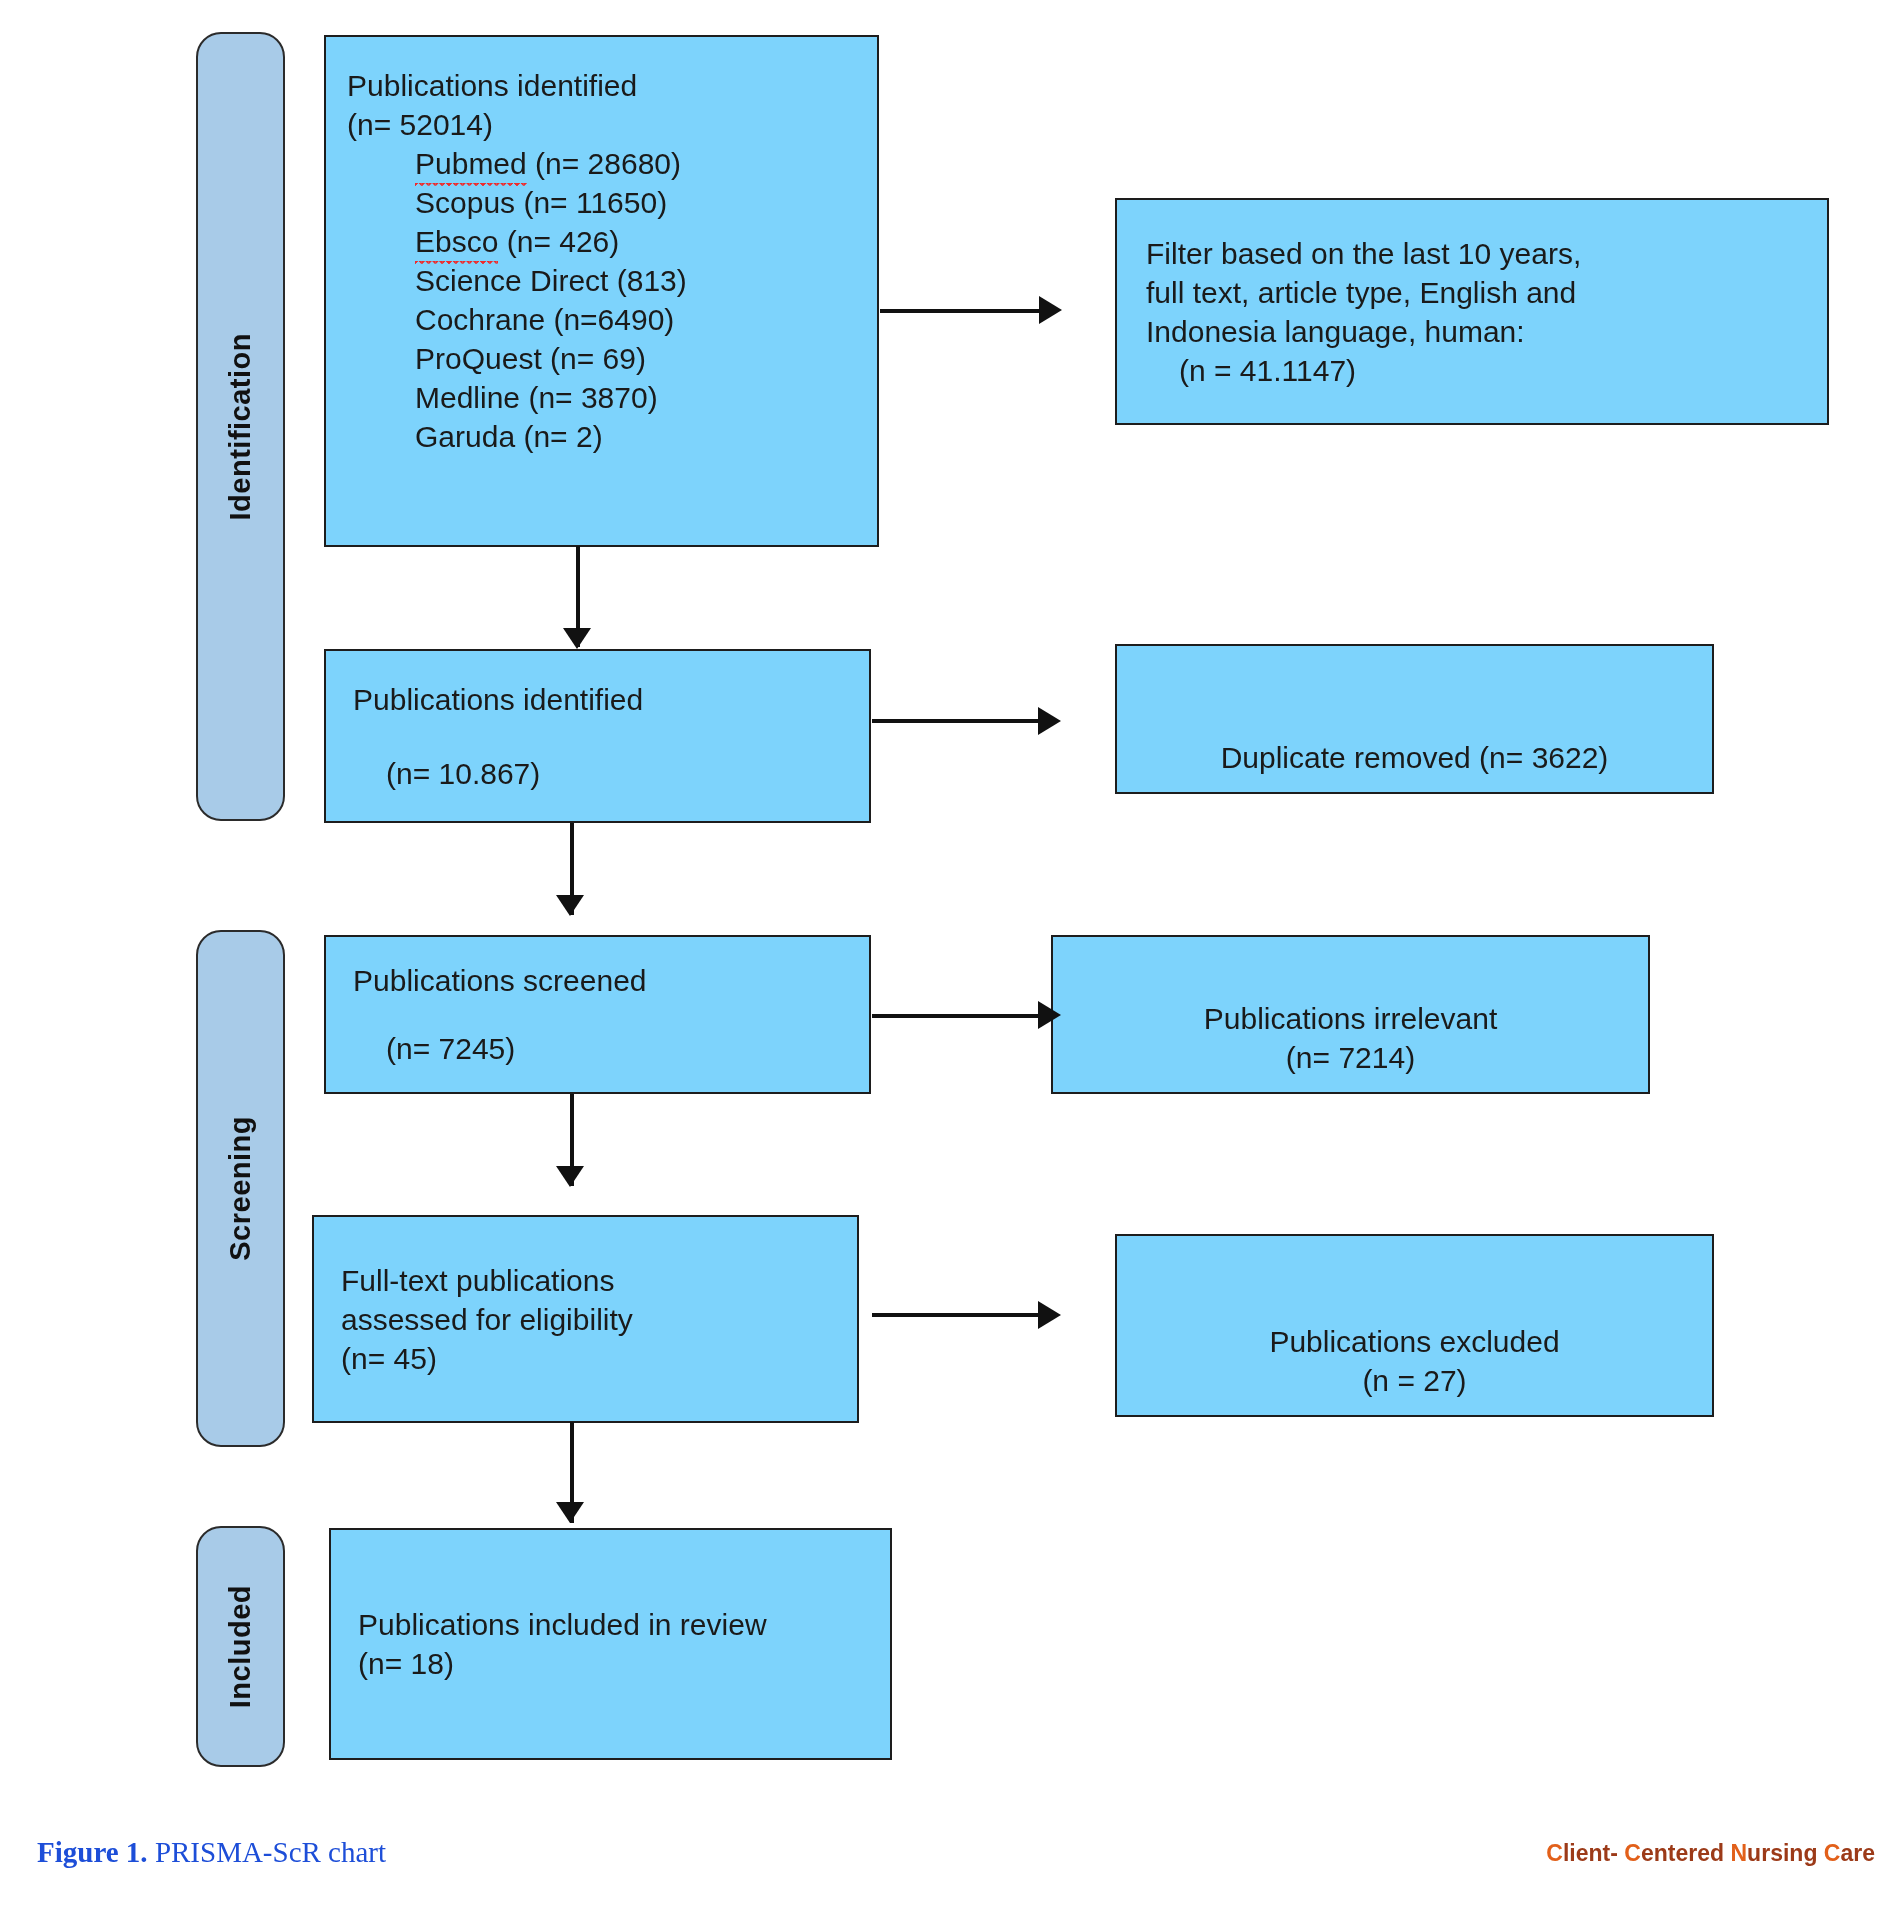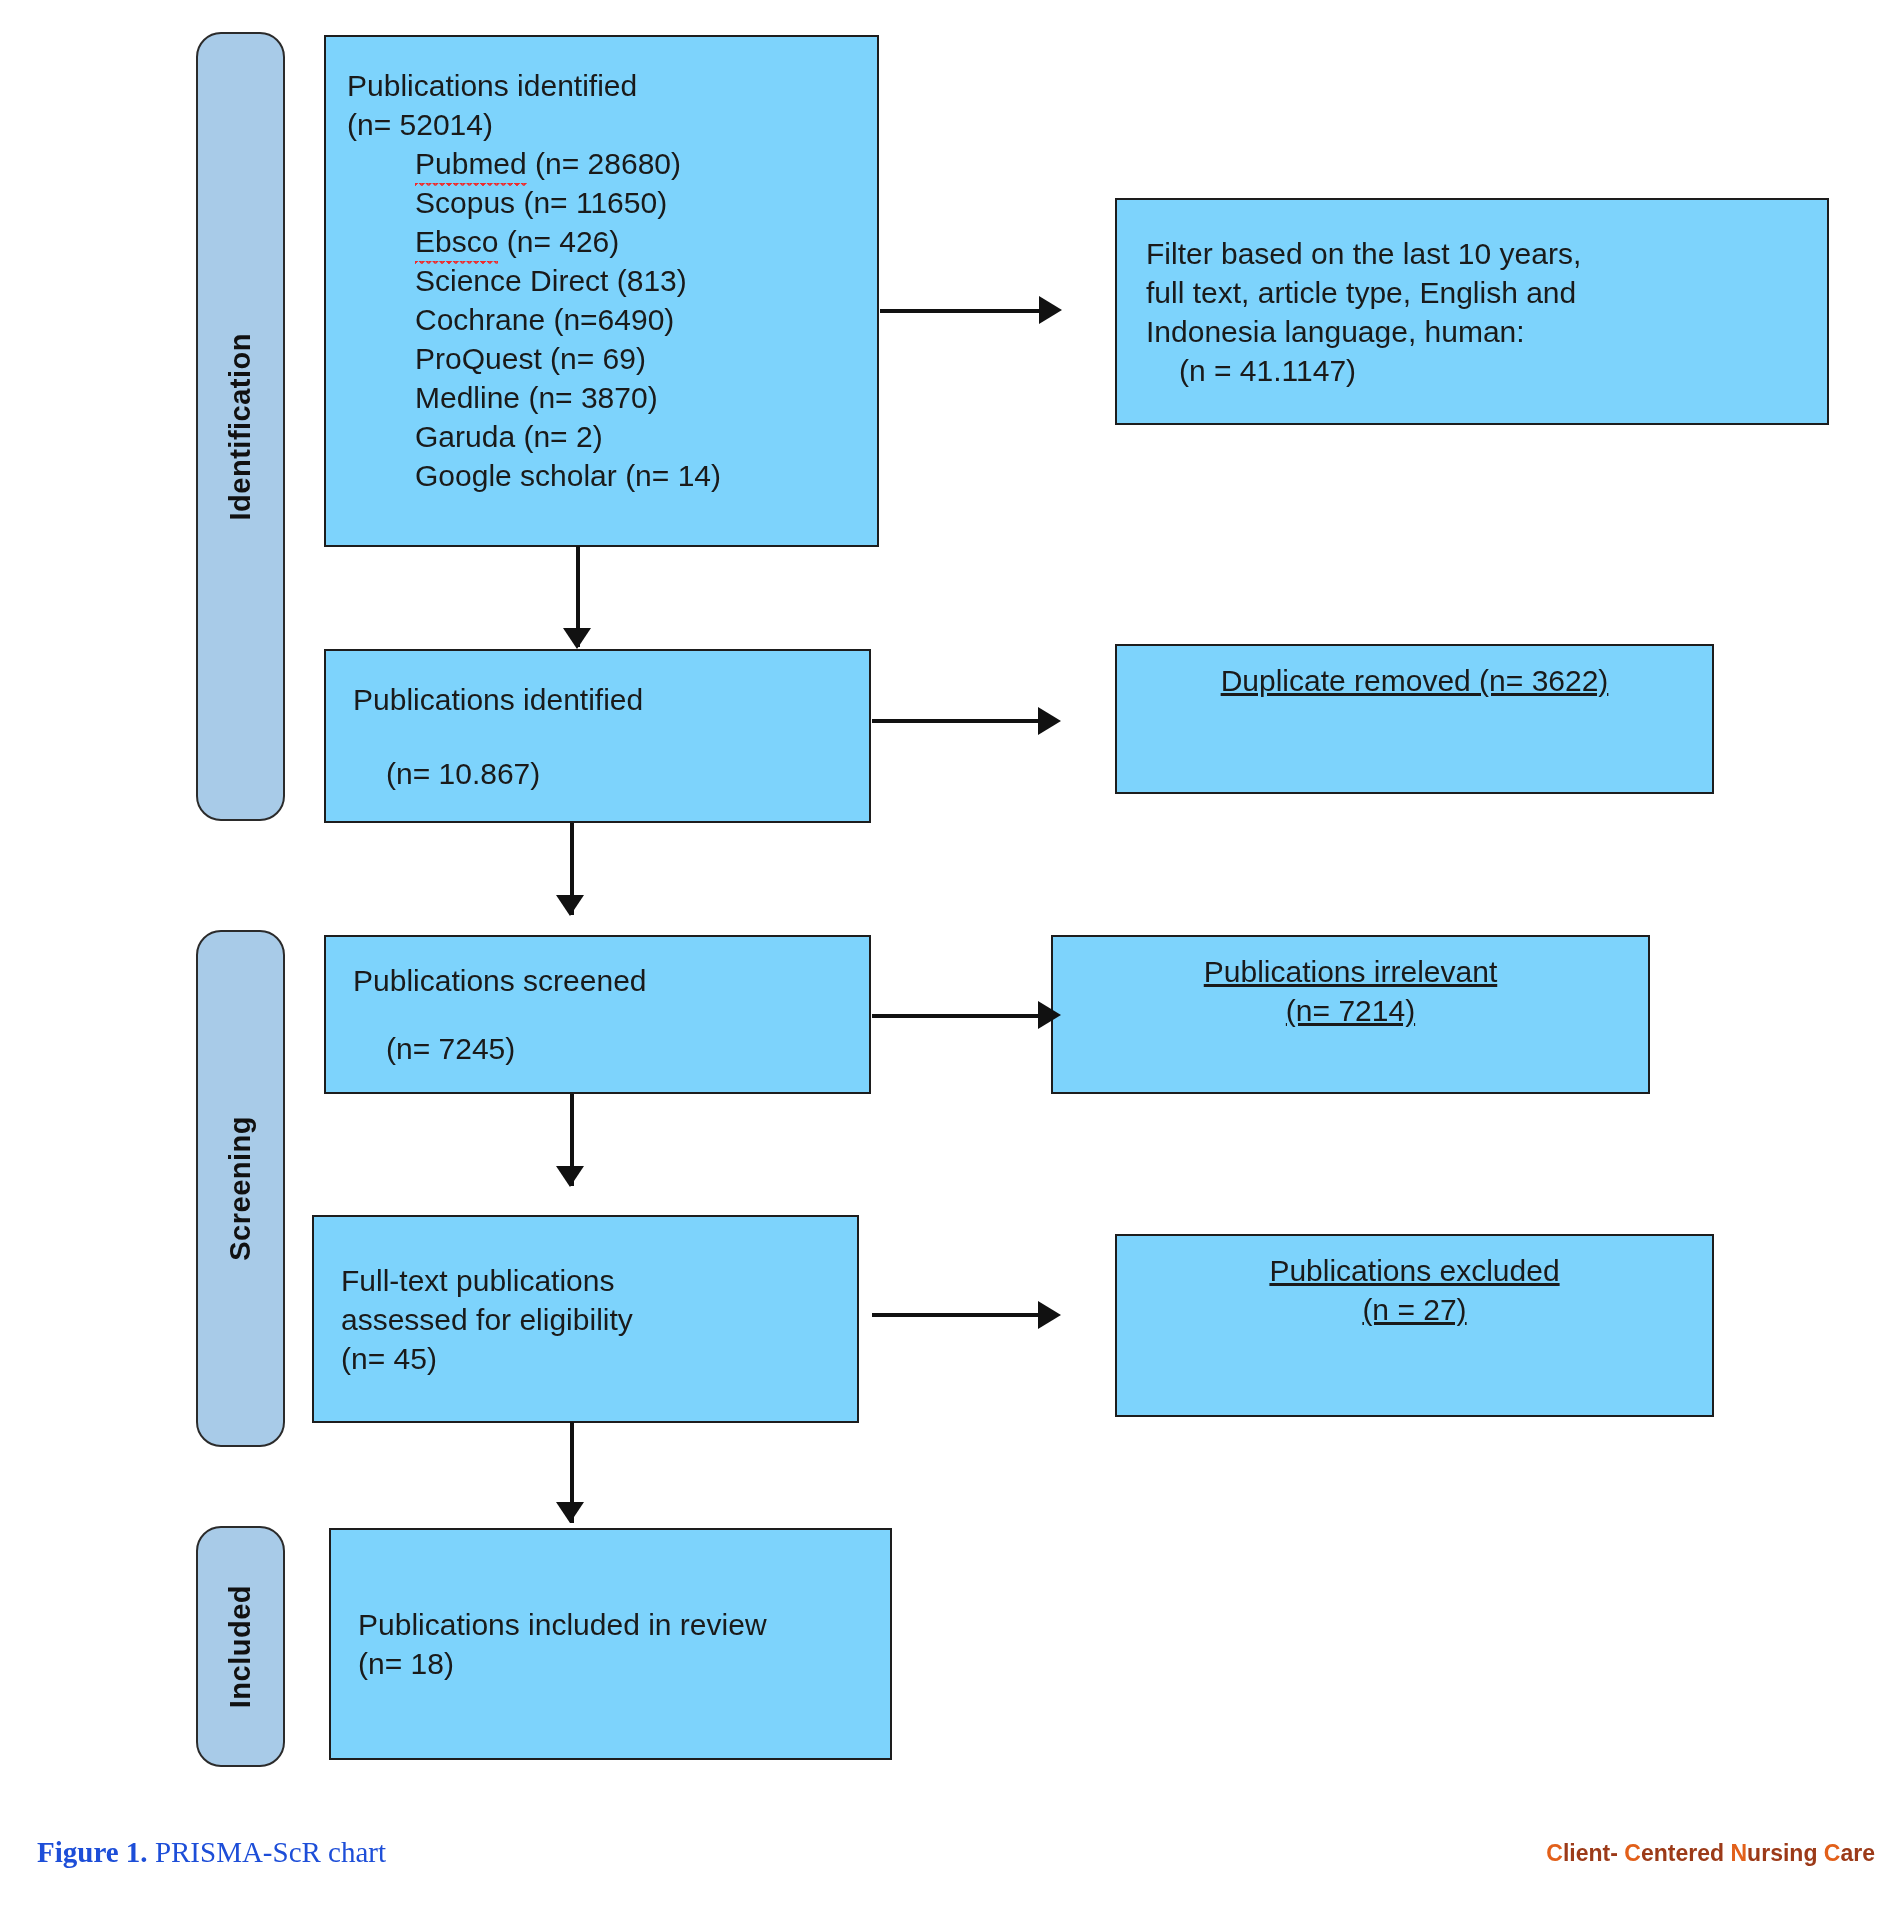--- a/index.html
+++ b/index.html
@@ -43,21 +43,21 @@
     border: 2.9px solid #1d1d1d;
     padding: 15.4px 21px;
   }
   .node-box .line {
     font-size: 30px;
     line-height: 1.30;
     white-space: pre;
   }
   .node-box .line.indent { padding-left: 68px; }
   .node-box .line.indent-sm { padding-left: 33px; }
-  .node-box.center { display: flex; flex-direction: column; align-items: center; justify-content: flex-start; text-decoration: underline; }
+  .node-box.center { display: flex; flex-direction: column; align-items: center; justify-content: flex-end; }
   .node-box.center .line { text-align: center; }
   .node-box.vcenter { display: flex; flex-direction: column; justify-content: center; }
 
   .spellerr {
     position: relative;
     display: inline-block;
   }
   .spellerr::after {
     content: "";
     position: absolute;
@@ -139,21 +139,20 @@
     <div class="line indent"><span>Science Direct</span><span style="white-space:pre"> (813)</span></div>
 
     <div class="line indent"><span>Cochrane</span><span style="white-space:pre"> (n=6490)</span></div>
 
     <div class="line indent"><span>ProQuest</span><span style="white-space:pre"> (n= 69)</span></div>
 
     <div class="line indent"><span>Medline</span><span style="white-space:pre"> (n= 3870)</span></div>
 
     <div class="line indent"><span>Garuda</span><span style="white-space:pre"> (n= 2)</span></div>
 
-    <div class="line indent"><span>Google scholar</span><span style="white-space:pre"> (n= 14)</span></div>
   </div>
 
   <div class="node-box vcenter" style="left:1115px; top:198px; width:714px; height:227px; padding-left:29px;">
     <div class="line">Filter based on the last 10 years,</div>
     <div class="line">full text, article type, English and</div>
     <div class="line">Indonesia language, human:</div>
     <div class="line indent-sm">(n = 41.1147)</div>
   </div>
 
   <div class="conn h" style="left:880px; top:309px; width:159px;"></div>

